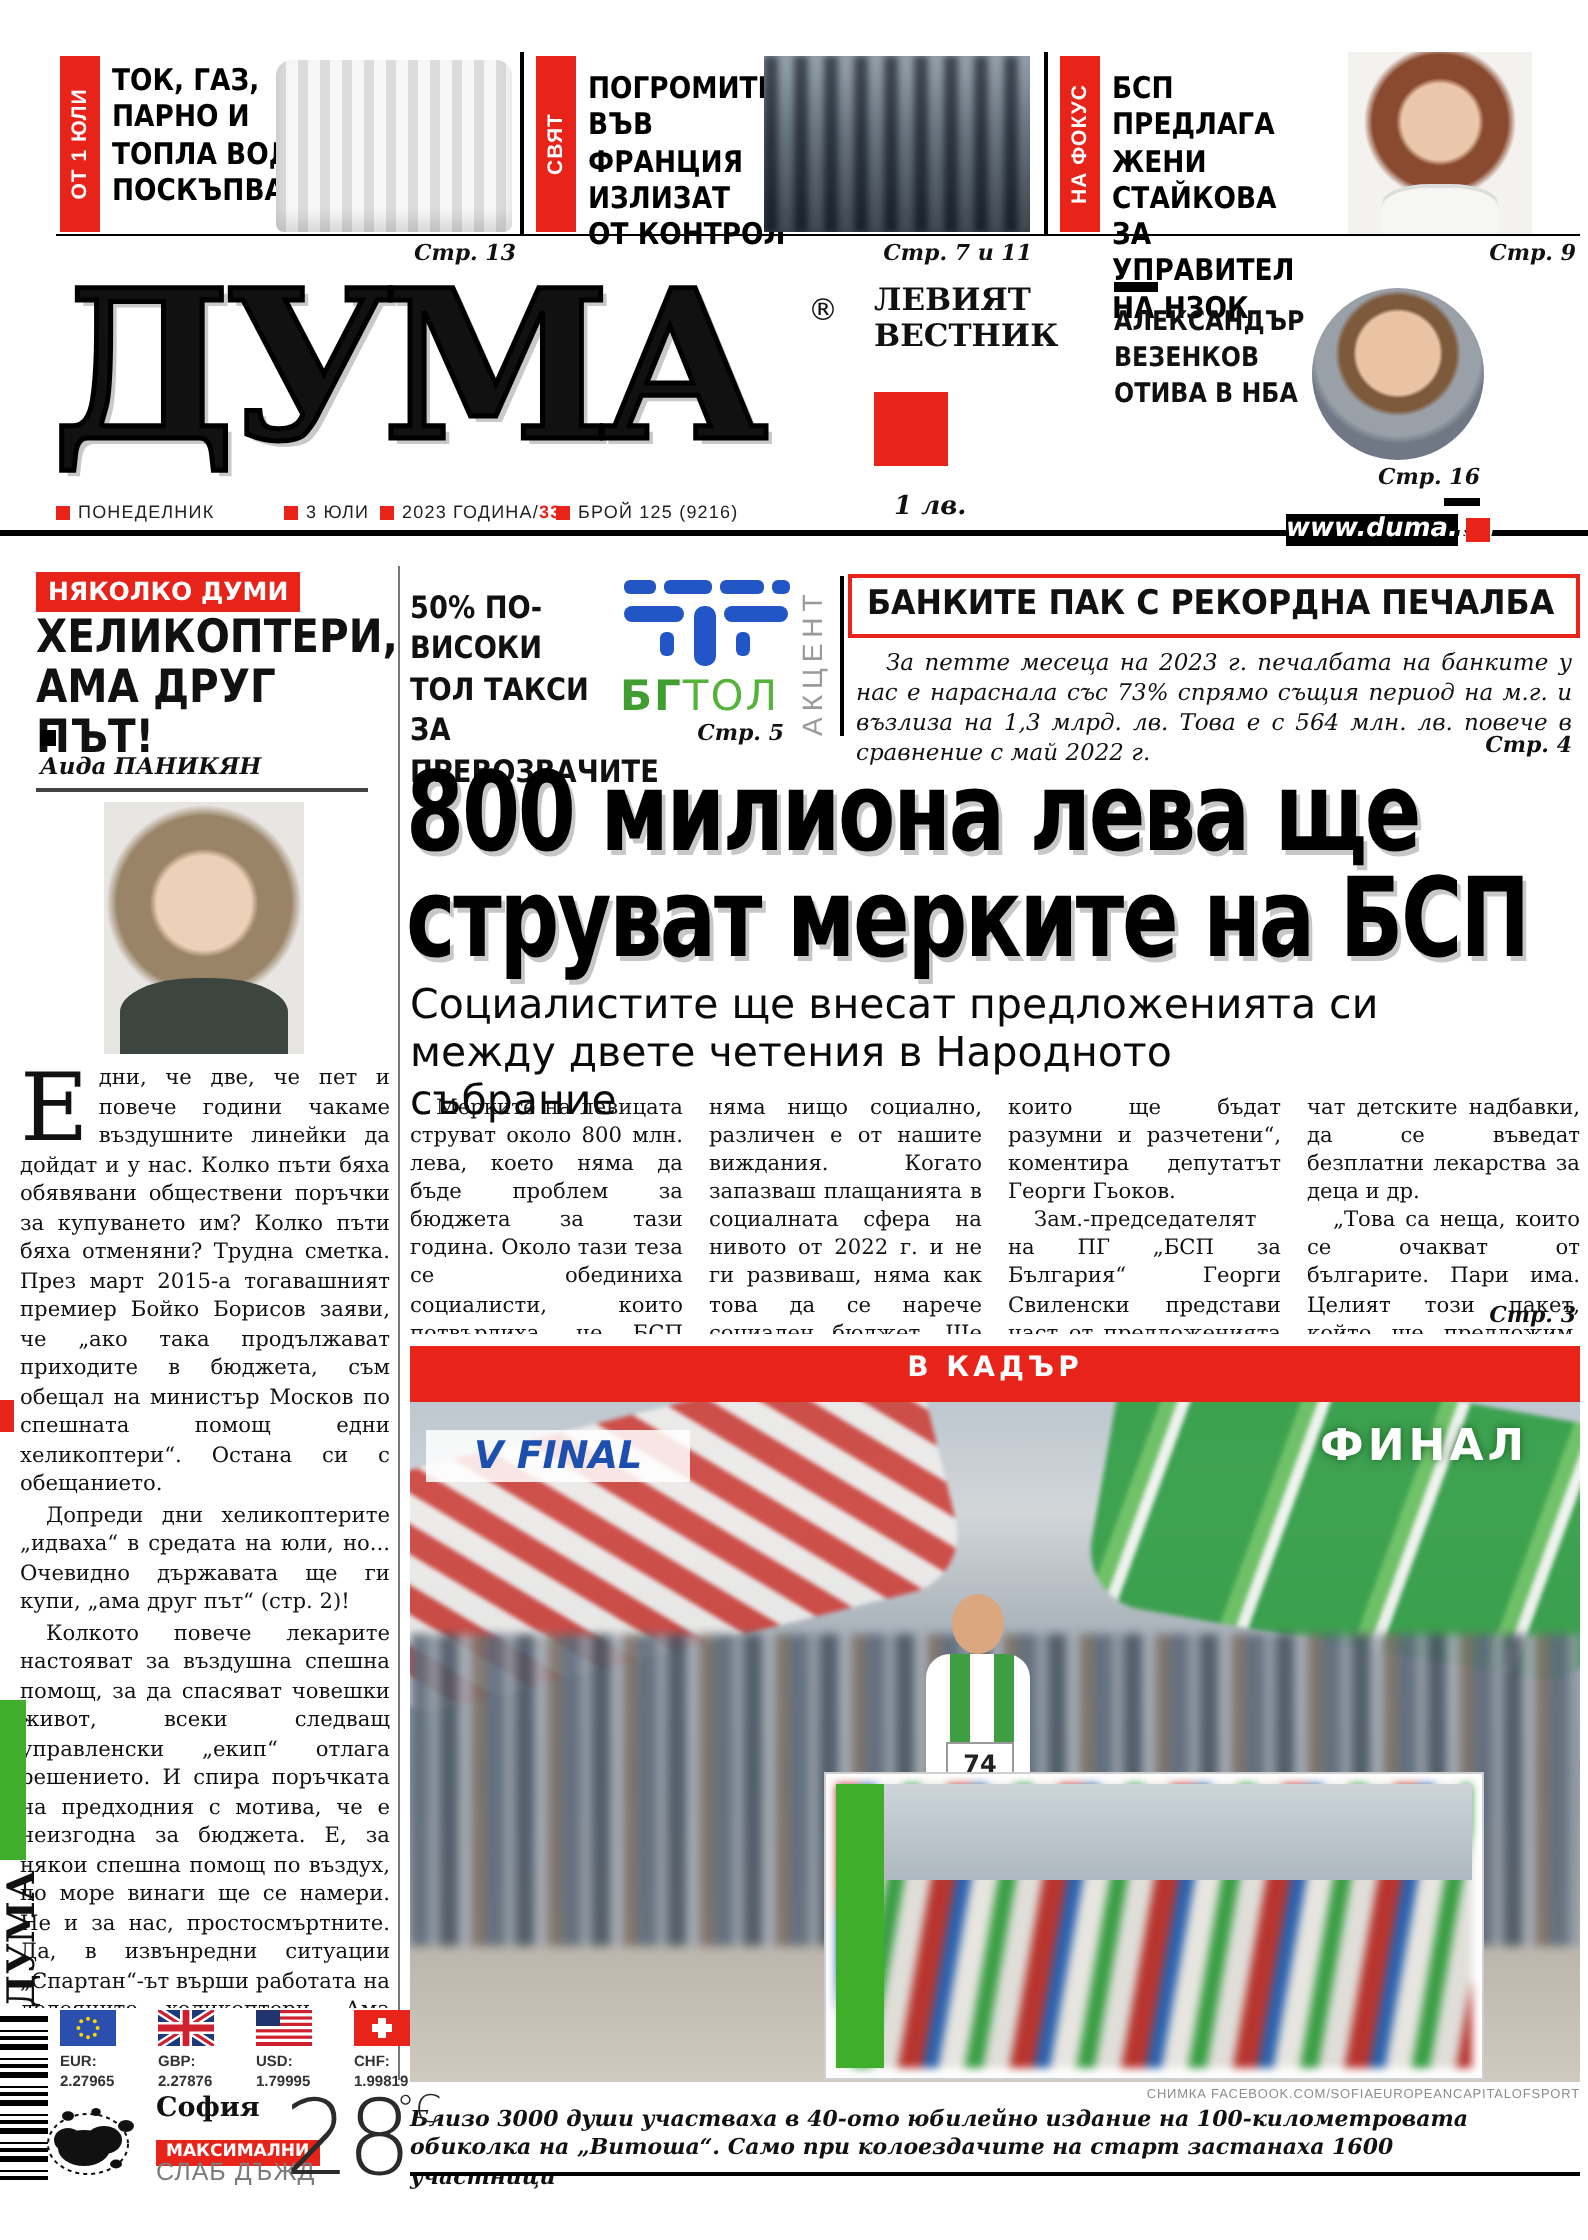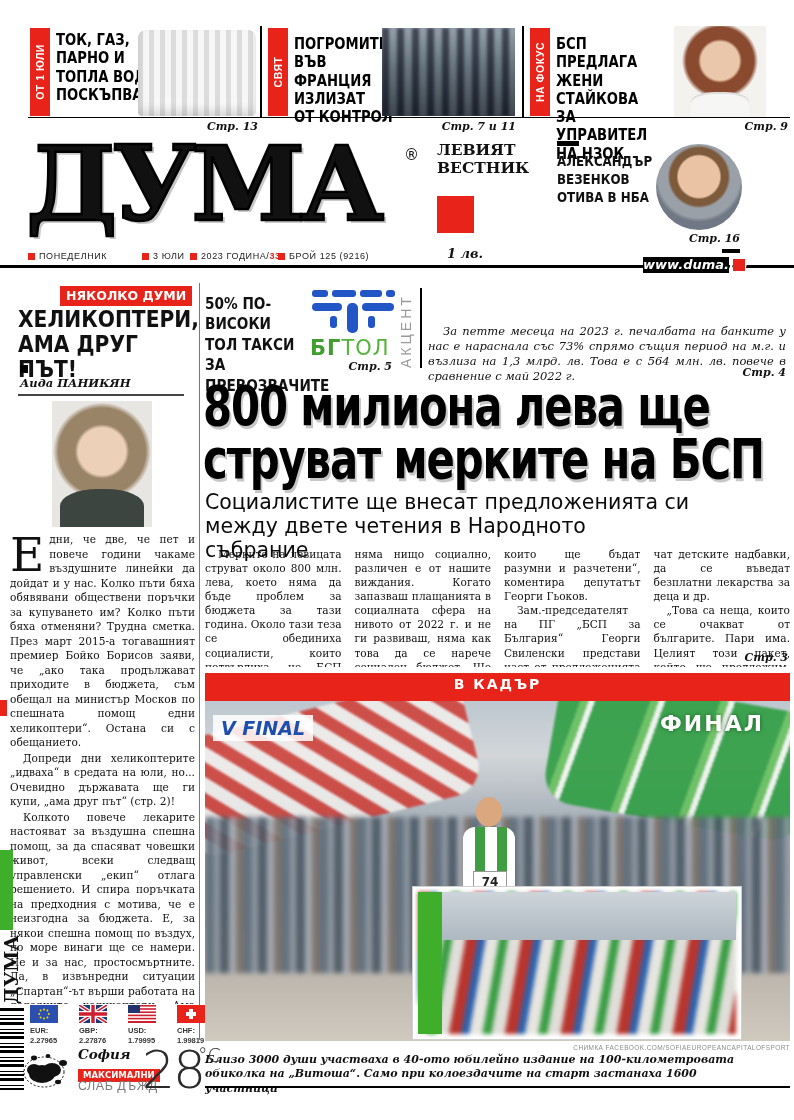--- a/index.html
+++ b/index.html
@@ -18,21 +18,21 @@
     white-space:nowrap;color:#fff;font-family:"Liberation Sans",sans-serif;font-weight:bold;font-size:10.5px;letter-spacing:.5px;}
   .teaser-title{font-family:"DejaVu Sans",sans-serif;font-weight:bold;font-size:15px;line-height:1.22;color:#000;}
   
   .logo{font-family:"DejaVu Serif",serif;font-weight:bold;font-size:103px;line-height:.9;letter-spacing:-5px;
         -webkit-text-stroke:2.5px #000;text-shadow:3px 3px 0 #c9c9c9;}
   .meta-item{font-family:"Liberation Sans",sans-serif;font-size:9px;letter-spacing:.6px;color:#222;white-space:nowrap;}
   .meta-item .sq{display:inline-block;width:7px;height:7px;background:#e8231a;margin-right:4px;vertical-align:-1px;}
   .meta-item .hl{color:#e8231a;font-weight:bold;}
   
   .kicker{display:inline-block;background:#e8231a;color:#fff;font-family:"DejaVu Sans",sans-serif;
-          font-weight:bold;font-size:12.5px;padding:2px 6px 3px;margin-left:42px;}
+          font-weight:bold;font-size:12.5px;padding:2px 6px 3px;}
   .op-title{font-family:"DejaVu Sans",sans-serif;font-weight:bold;font-size:23px;line-height:1.08;}
   .op-body p{margin:0 0 1px;font-size:10.6px;line-height:1.37;text-align:justify;text-indent:13px;}
   .op-body p.first{text-indent:0;}
   .dropcap{float:left;font-family:"DejaVu Serif",serif;font-size:47px;line-height:.8;padding:4px 5px 0 0;}
   
   .lead-h{font-family:"DejaVu Sans",sans-serif;font-weight:bold;font-size:55px;line-height:.97;letter-spacing:-1.5px;
           transform:scaleX(.76);transform-origin:left top;white-space:pre-line;color:#000;
           text-shadow:2.5px 2.5px 0 rgba(0,0,0,.22);}
   .lead-sub{font-family:"DejaVu Sans",sans-serif;font-size:20.5px;line-height:1.18;color:#0a0a0a;}
   .cols{display:flex;gap:13px;}
@@ -59,21 +59,21 @@
   
   .photo-main{background:linear-gradient(180deg,#bdc7cf 0%,#d2d6d9 16%,#a9b2ba 34%,#98a0a8 55%,#b7b1a9 76%,#d0c9be 100%);}
   .crowd{position:absolute;left:0;right:0;top:34%;height:46%;
      background:repeating-linear-gradient(90deg,#5d6b7a 0 9px,#8f98a3 9px 15px,#4a5663 15px 24px,#a3aab3 24px 31px,#7b6f66 31px 38px);
      filter:blur(2.5px);opacity:.9;}
   .arch-l{position:absolute;left:-30px;top:6px;width:300px;height:120px;transform:rotate(-14deg);
      background:repeating-linear-gradient(45deg,#cf3a33 0 13px,#f2f0ee 13px 26px);border-radius:30px;opacity:.85;filter:blur(1px);}
   .arch-r{position:absolute;right:-20px;top:-8px;width:260px;height:130px;transform:rotate(10deg);
      background:repeating-linear-gradient(100deg,#2f9e43 0 26px,#67c15e 26px 34px,#f4f7f2 34px 40px,#2f9e43 40px 66px);border-radius:30px;opacity:.9;filter:blur(1px);}
   .ovl-left{position:absolute;left:8px;top:14px;background:rgba(255,255,255,.85);color:#1d4fae;
-     font-family:"DejaVu Sans",sans-serif;font-weight:bold;font-style:italic;font-size:19px;padding:2px 8px;}
+     font-family:"DejaVu Sans",sans-serif;font-weight:bold;font-style:italic;font-size:19px;padding:2px 24px;}
   .ovl-right{position:absolute;right:26px;top:10px;color:#fff;font-family:"DejaVu Sans",sans-serif;font-weight:bold;font-size:22px;letter-spacing:2px;text-shadow:0 0 4px rgba(0,60,0,.6);}
   .runner{position:absolute;left:252px;top:96px;width:64px;height:244px;}
   .runner .head{position:absolute;left:19px;top:0;width:26px;height:30px;border-radius:50%;background:#dba77f;box-shadow:0 -3px 0 #caa 0;}
   .runner .torso{position:absolute;left:6px;top:30px;width:52px;height:96px;border-radius:12px 12px 6px 6px;
      background:linear-gradient(90deg,#ffffff 0 12px,#3f9e42 12px 22px,#ffffff 22px 34px,#3f9e42 34px 44px,#ffffff 44px);}
   .runner .bib{position:absolute;left:16px;top:74px;width:32px;height:22px;background:#fff;border:1px solid #999;
      font-family:"DejaVu Sans",sans-serif;font-weight:bold;font-size:12px;text-align:center;line-height:20px;color:#222;}
   .runner .legs{position:absolute;left:12px;top:128px;width:40px;height:100px;
      background:linear-gradient(90deg,#c89a74 0 14px,transparent 14px 24px,#c89a74 24px 38px);}
   .inset{position:absolute;left:208px;top:186px;width:318px;height:142px;background:#fff;border:5px solid #fff;box-shadow:0 0 0 1px #cfcfcf;}
@@ -196,20 +196,23 @@
     <div style="position:absolute;left:2px;top:50px;font-family:'DejaVu Sans',sans-serif;font-size:21px;letter-spacing:1px;">
       <span style="font-weight:bold;color:#3f9e2f;">БГ</span><span style="color:#55b33b;">ТОЛ</span>
     </div>
   </div>
   <div class="abs pageref" style="left:300px;top:360px;width:92px;">Стр. 5</div>
 
   <div class="abs" style="left:396px;top:288px;width:24px;height:80px;border-right:2px solid #000;">
     <span class="vtext" style="position:absolute;left:2px;top:0;height:80px;color:#9a9a9a;font-family:'Liberation Sans',sans-serif;font-size:14px;letter-spacing:3px;">АКЦЕНТ</span>
   </div>
 
+  <div class="abs banks-box" style="left:424px;top:287px;width:362px;height:28px;">
+    <div class="banks-title">БАНКИТЕ ПАК С РЕКОРДНА ПЕЧАЛБА</div>
+  </div>
   <div class="abs banks-body" style="left:428px;top:324px;width:358px;">За петте месеца на 2023 г. печалбата на банките у нас е нараснала със 73% спрямо същия период на м.г. и възлиза на 1,3 млрд. лв. Това е с 564 млн. лв. повече в сравнение с май 2022 г.</div>
   <div class="abs pageref" style="left:688px;top:366px;width:98px;">Стр. 4</div>
 
   <div class="abs lead-h" style="left:203px;top:380px;width:770px;">800 милиона лева ще
 струват мерките на БСП</div>
   <div class="abs lead-sub pre" style="left:205px;top:490px;width:490px;">Социалистите ще внесат предложенията си
 между двете четения в Народното събрание</div>
 
   <div class="abs cols" style="left:205px;top:547px;width:585px;height:120px;overflow:hidden;">
     <div class="col">
@@ -334,19 +337,19 @@
         <ellipse cx="41" cy="15" rx="4" ry="3"></ellipse>
           <ellipse cx="36" cy="34" rx="3" ry="2.2"></ellipse>
           <ellipse cx="12" cy="10" rx="3" ry="2.4"></ellipse>
           <ellipse cx="26" cy="8" rx="2.4" ry="2"></ellipse>
       </g>
       <g fill="none" stroke="#111" stroke-width="1" stroke-dasharray="2 2">
         <ellipse cx="22" cy="24" rx="20" ry="15"></ellipse>
       </g>
     </svg>
   </div>
-  <div class="abs" style="left:78px;top:1046px;font-weight:bold;font-style:italic;font-size:13.5px;">София</div>
+  <div class="abs" style="left:78px;top:1046px;font-weight:bold;font-size:13.5px;">София</div>
   <div class="abs" style="left:78px;top:1063px;"><span class="badge">МАКСИМАЛНИ</span></div>
   <div class="abs sans" style="left:78px;top:1079px;font-size:12.5px;color:#7c7c7c;letter-spacing:.5px;">СЛАБ ДЪЖД</div>
   <div class="abs temp" style="left:142px;top:1040px;text-align:center;">28</div>
   <div class="abs" style="left:198px;top:1044px;font-family:'DejaVu Sans',sans-serif;font-weight:200;font-size:19px;color:#2b2b2b;">°C</div>
 
 </div>
 
 </body></html>

